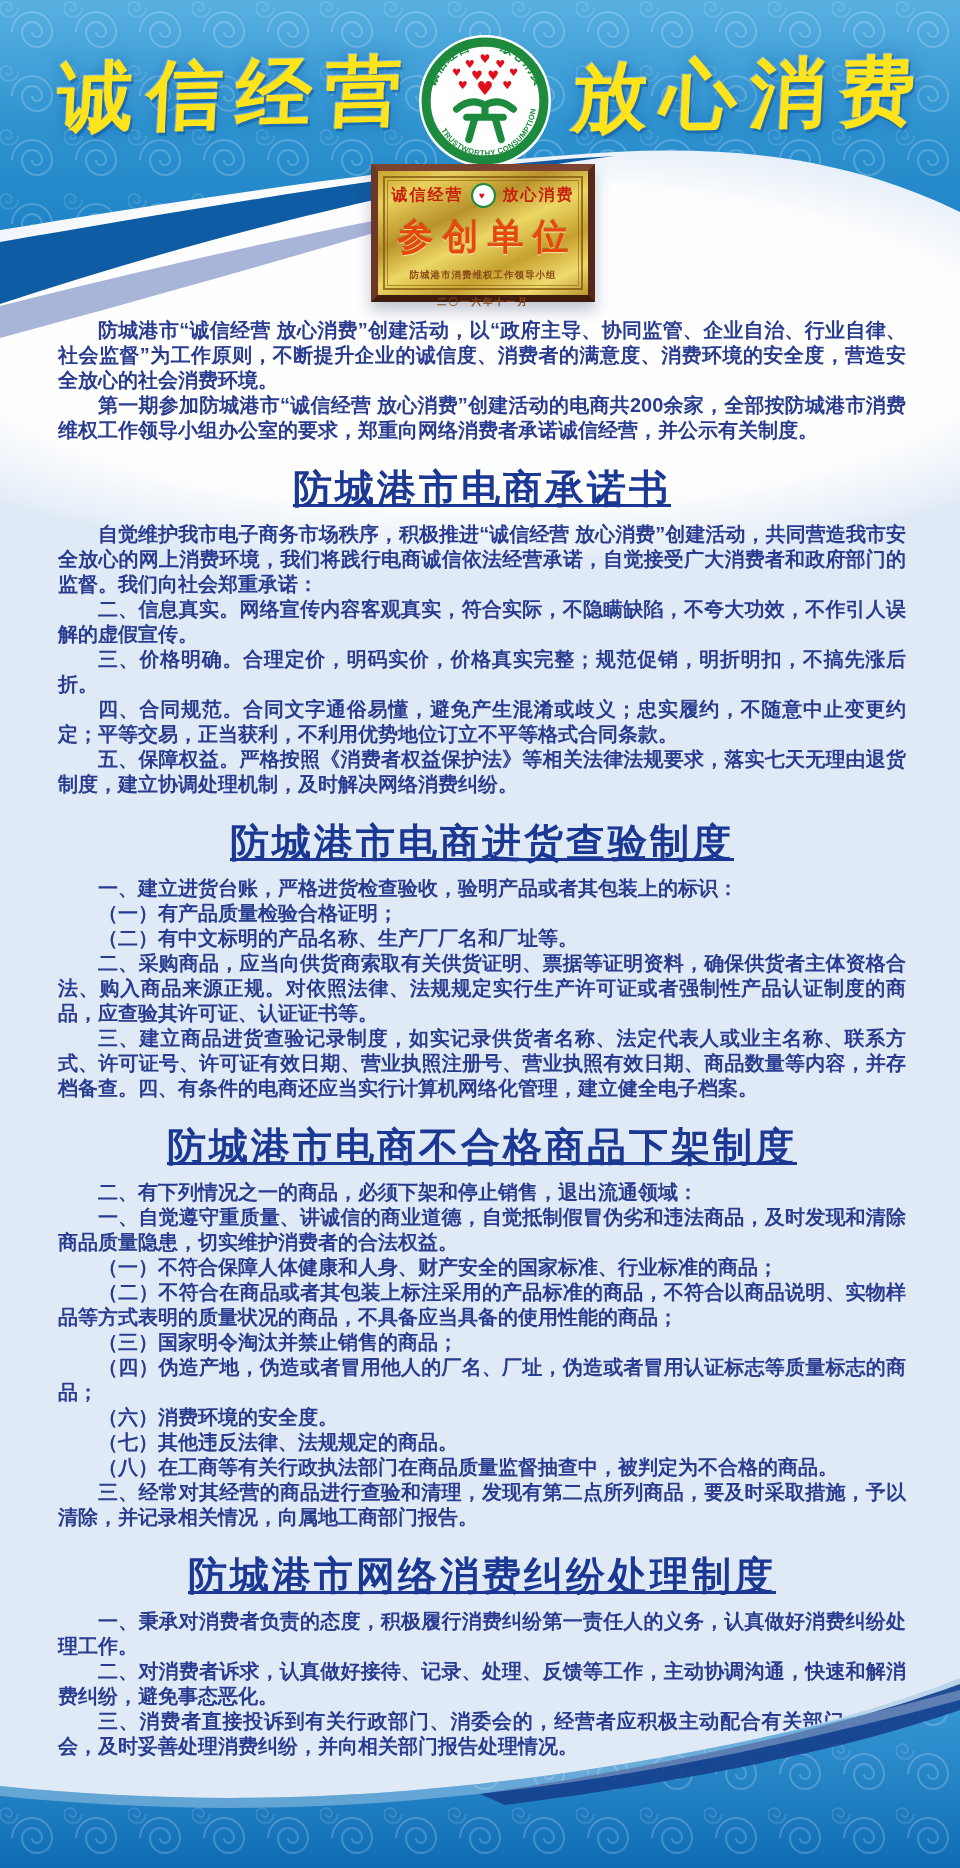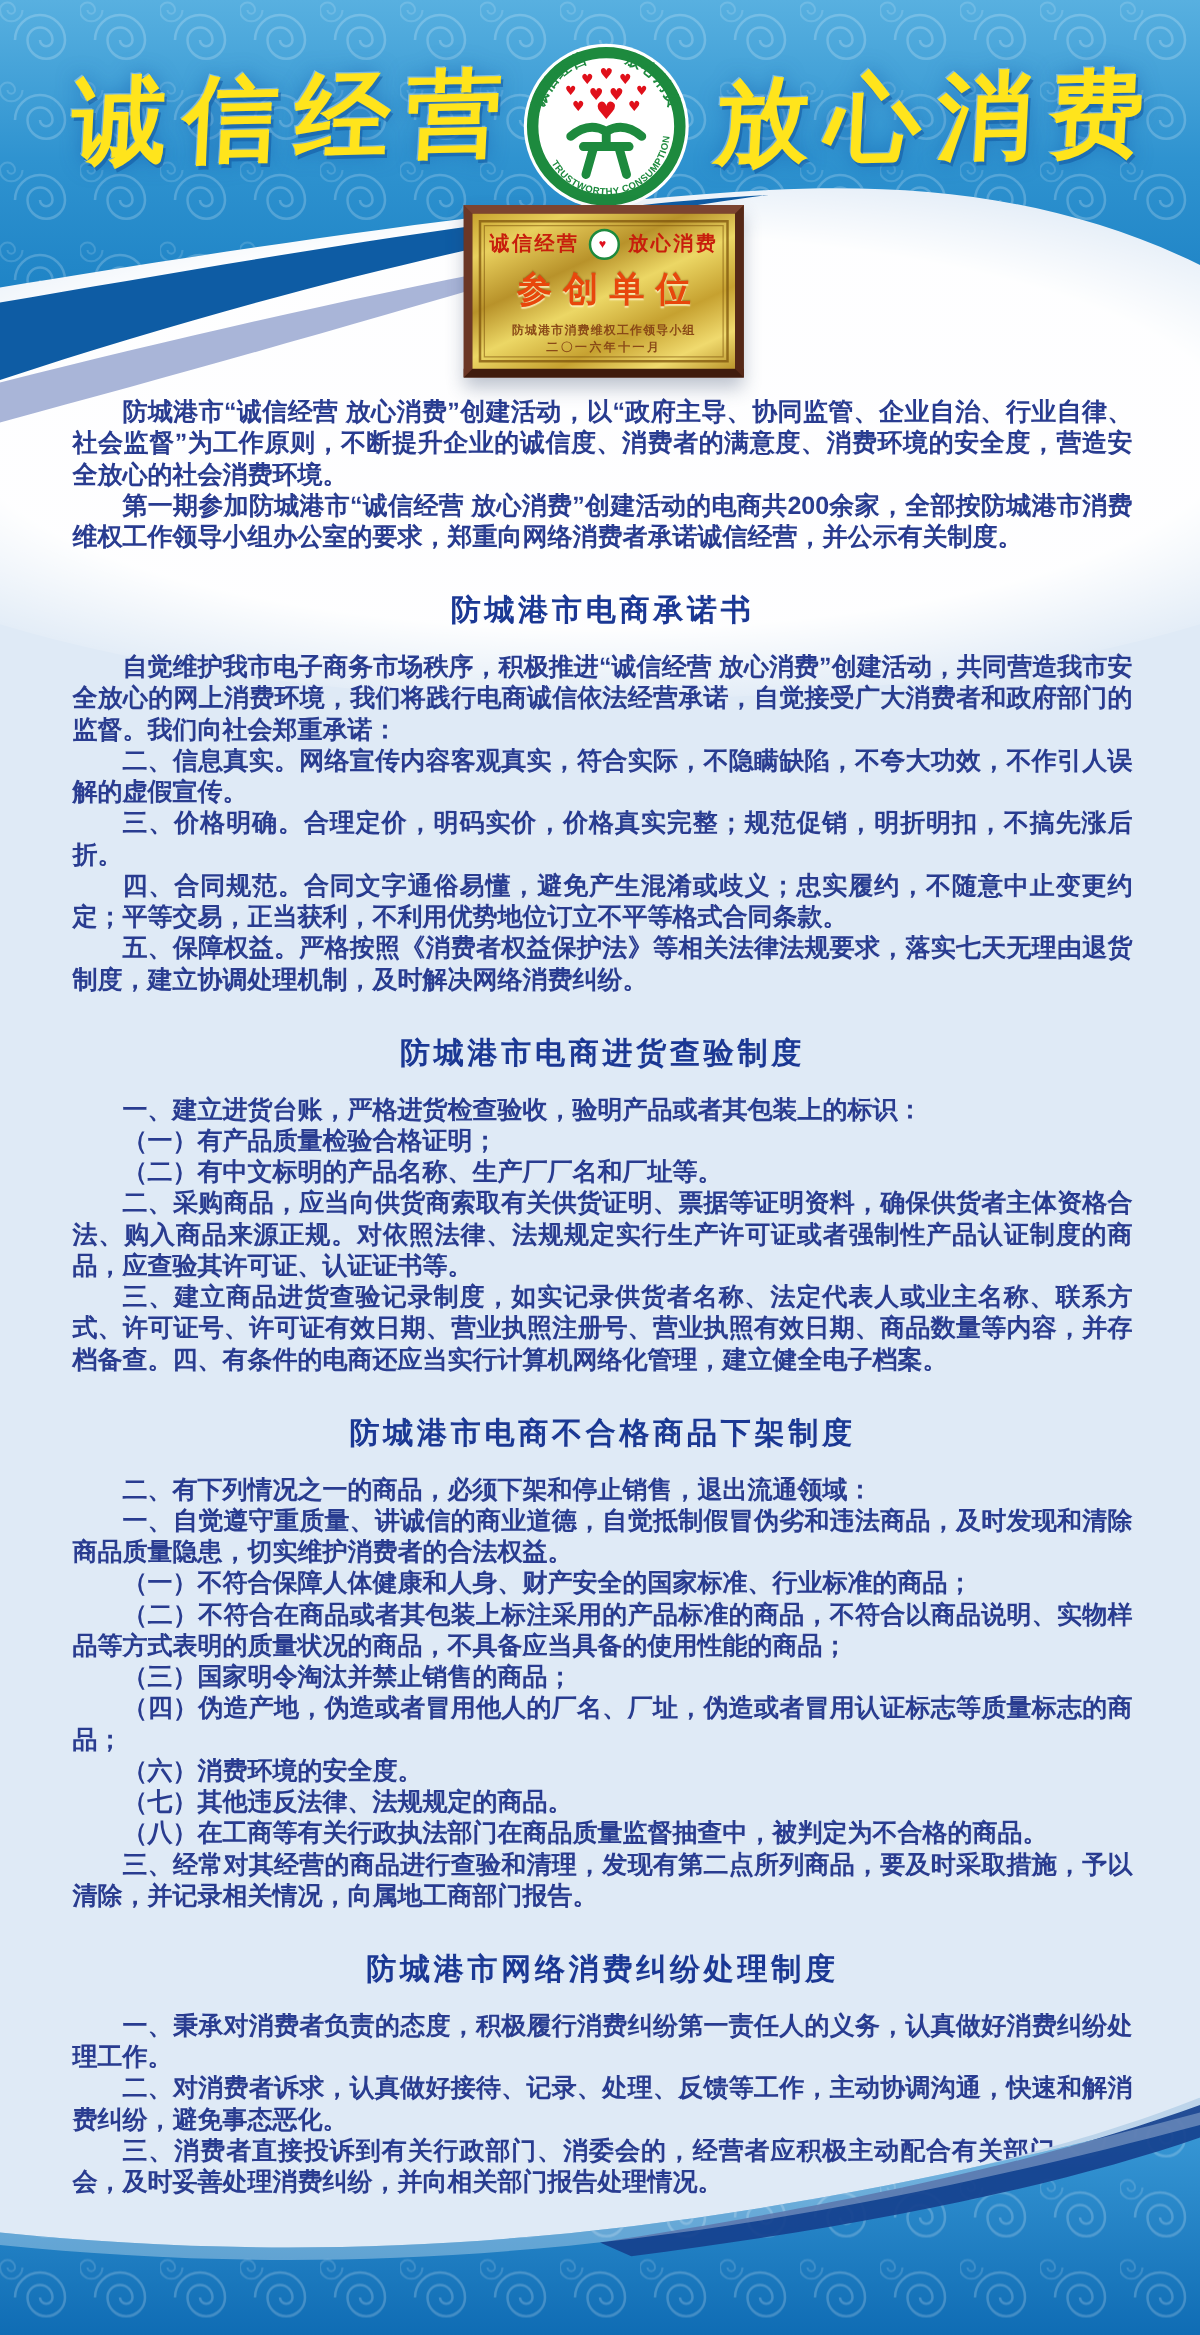--- a/index.html
+++ b/index.html
@@ -23,31 +23,31 @@
     border:7px solid #5e2d1c;border-color:#7c4430 #552817 #401c0e #6b3726;background:#5e2d1c;
     box-shadow:0 8px 14px rgba(40,60,95,.3),inset 0 0 2px #2e1106;}
   .plaque-inner{position:relative;width:100%;height:100%;box-sizing:border-box;padding:12px 6px 6px;
     background:linear-gradient(155deg,#c8a32e 0%,#e9d05e 16%,#b8922a 36%,#ecd765 52%,#c6a130 70%,#f0da6e 86%,#ba952c 100%);}
   .plaque-inner::before{content:"";position:absolute;inset:5px;border:2px solid rgba(125,84,12,.75);pointer-events:none;}
   .plaque-inner::after{content:"";position:absolute;inset:9px;border:1px solid rgba(125,84,12,.55);pointer-events:none;}
   .plaque-top{display:flex;align-items:center;justify-content:center;gap:7px;
     color:#c81e0c;font-weight:900;font-size:16px;letter-spacing:2px;}
   .mini-logo{display:inline-flex;align-items:center;justify-content:center;width:21px;height:21px;
     border-radius:50%;background:#fff;border:2px solid #1d8a3e;color:#e01020;font-size:10px;line-height:1;}
-  .plaque-title{margin-top:5px;text-align:center;font-size:28px;font-weight:900;color:#e8470c;
+  .plaque-title{margin-top:5px;text-align:center;font-size:36px;font-weight:900;color:#e8470c;
     letter-spacing:9px;text-indent:9px;text-shadow:0 1px 1px rgba(255,246,200,.8),0 -1px 1px rgba(90,40,0,.35);}
   .plaque-org{margin-top:7px;text-align:center;font-size:9.5px;font-weight:700;color:#8a4a18;letter-spacing:1px;font-family:Liberation Mono, monospace;}
-  .plaque-date{margin-top:1px;text-align:center;font-size:9.5px;font-weight:700;color:#8a4a18;letter-spacing:2px;}
+  .plaque-date{margin-top:14px;text-align:center;font-size:9.5px;font-weight:700;color:#8a4a18;letter-spacing:2px;}
 
   
   .doc{position:absolute;left:58px;top:318px;width:848px;z-index:2;
     color:#293c90;font-weight:700;font-size:20px;line-height:25px;text-align:justify;}
   .para{margin:0;text-indent:2em;}
-  .sec-title{margin:26px 0 13px;text-align:center;font-size:24px;line-height:40px;font-weight:900;
-    color:#1b3894;letter-spacing:3px;}
+  .sec-title{margin:26px 0 13px;text-align:center;font-size:39px;line-height:40px;font-weight:900;
+    color:#1b3894;letter-spacing:3px;text-decoration:underline;}
 
   
   .footer-svg{position:absolute;left:0;bottom:0;z-index:4;display:block;}
 </style>
 </head>
 <body>
 
 <div class="poster">
 
   <svg class="header-svg" width="960" height="340" viewBox="0 0 960 340" preserveAspectRatio="none" xmlns="http://www.w3.org/2000/svg">

